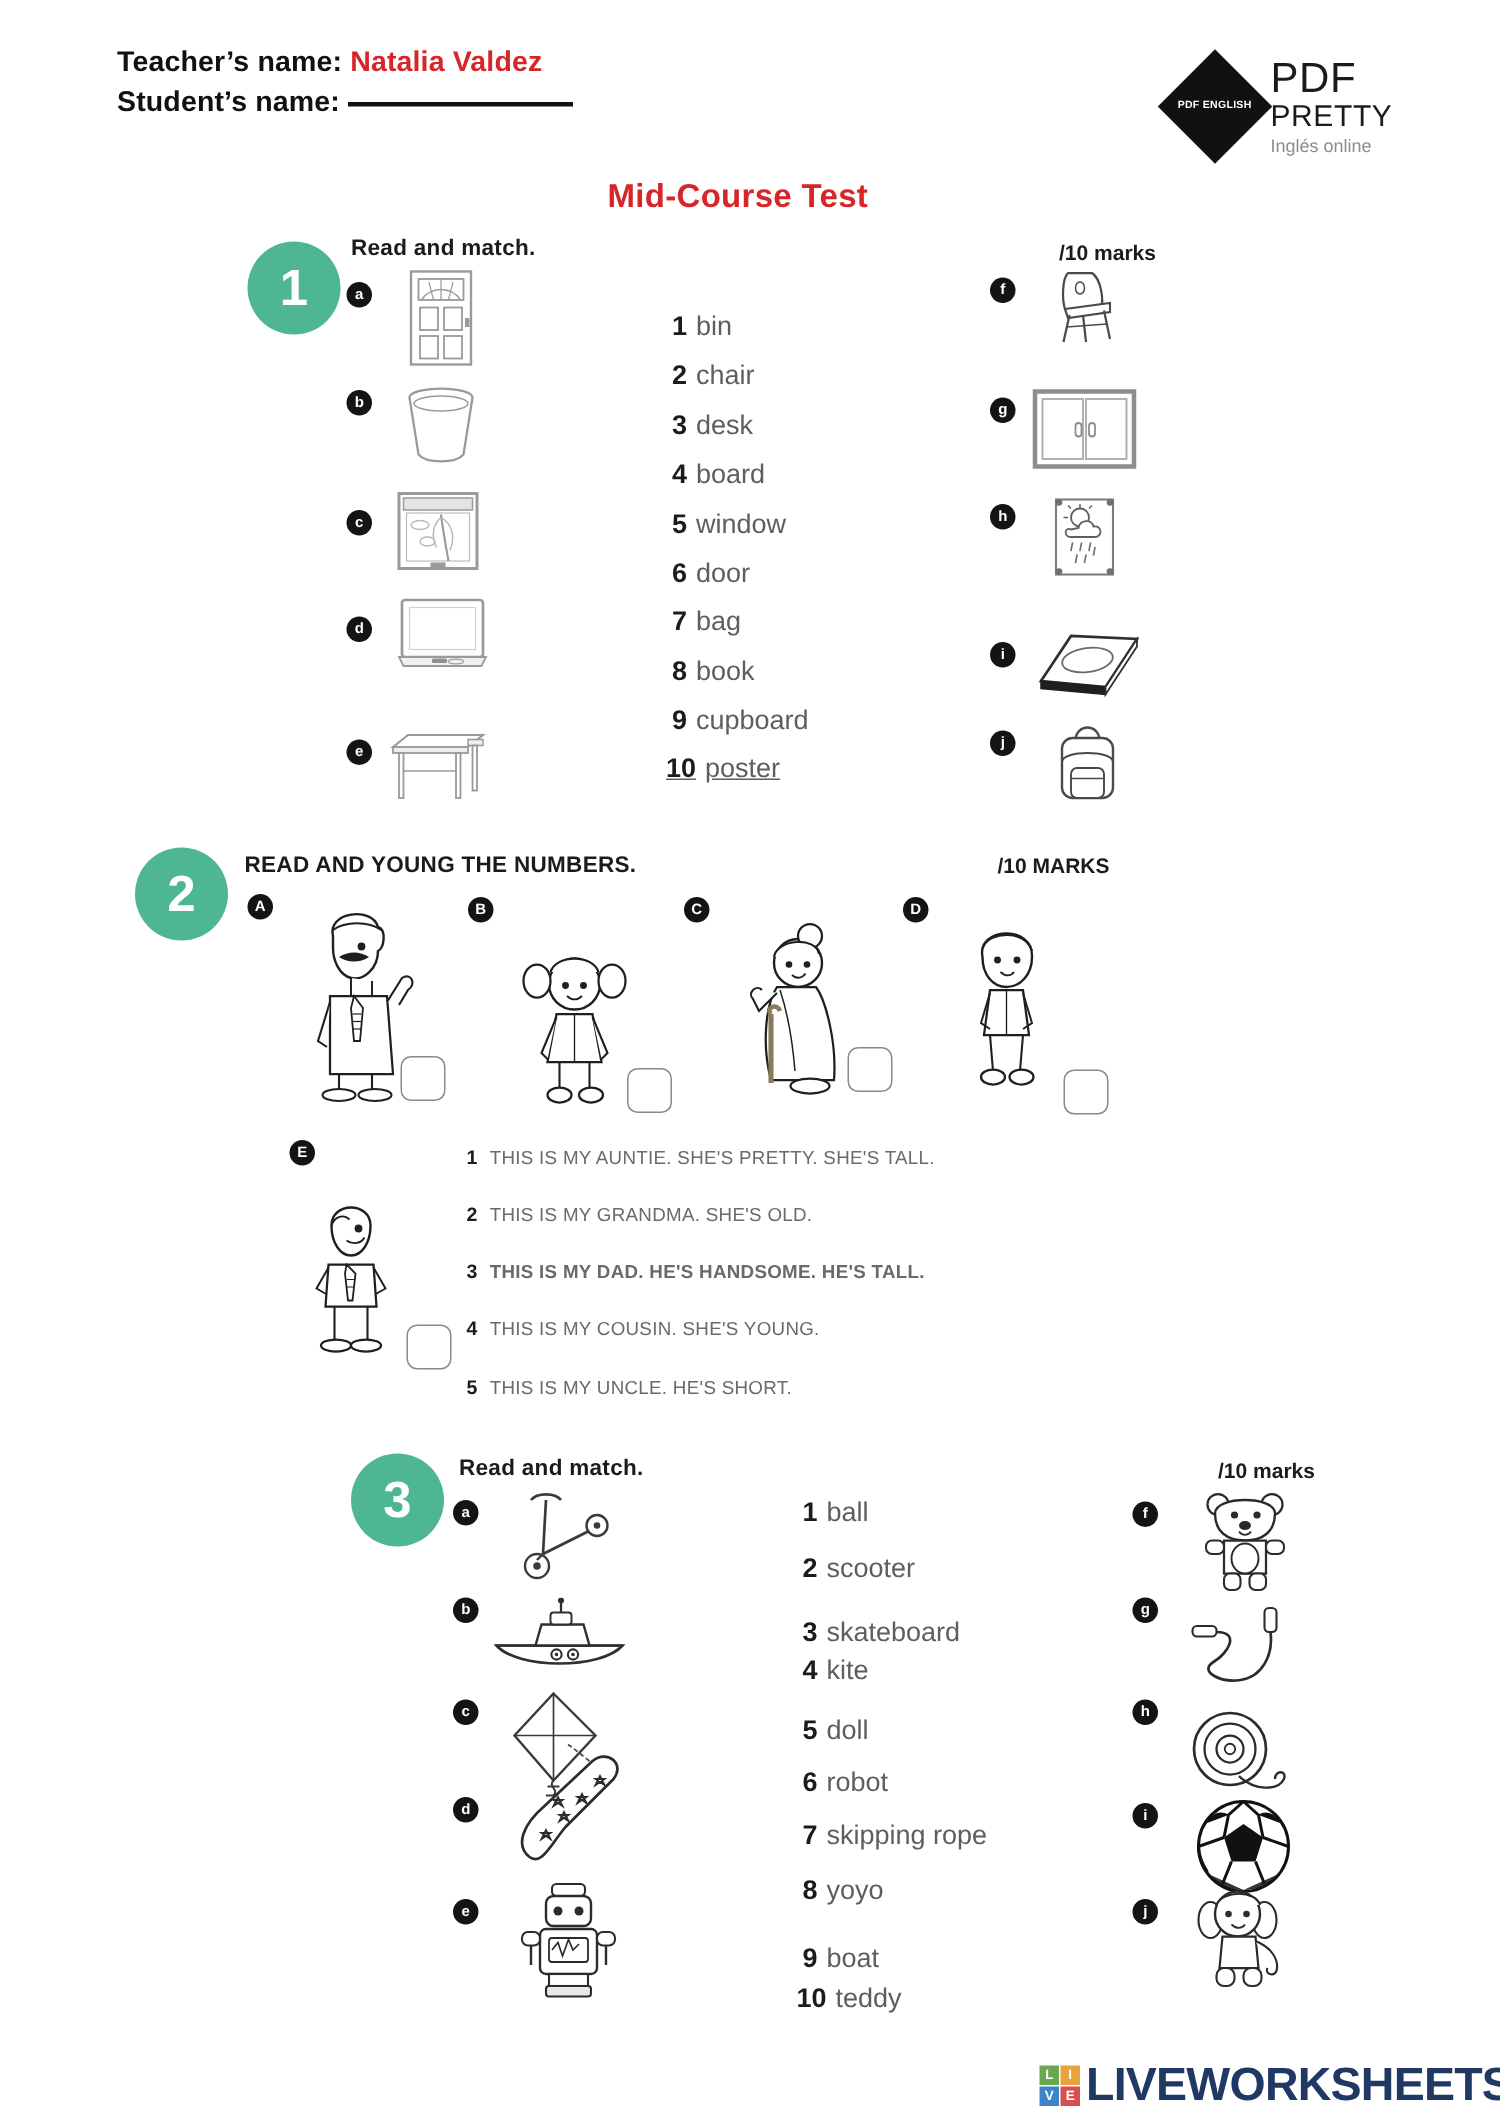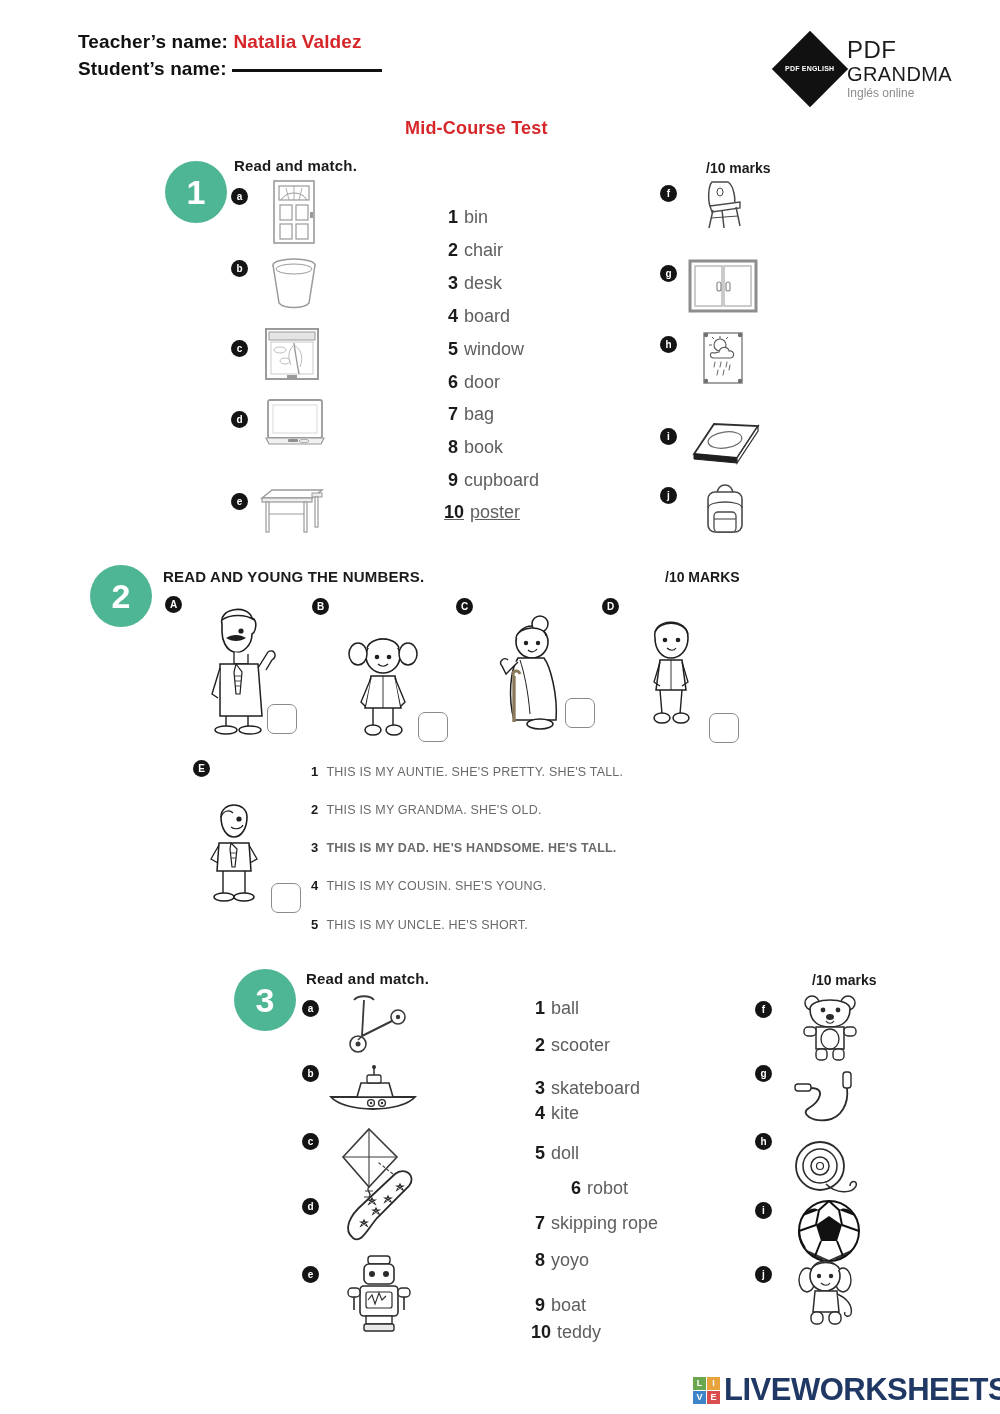--- a/index.html
+++ b/index.html
@@ -24,27 +24,27 @@
   .logo { position: absolute; left: 783px; top: 38px; display: flex; align-items: center; gap: 10px; }
   .logo-diamond {
     width: 54px; height: 54px; background: #111; transform: rotate(45deg);
     display: flex; align-items: center; justify-content: center;
   }
   .logo-diamond span {
     transform: rotate(-45deg); color: #fff; font-size: 7px; font-weight: bold;
     text-align: center; line-height: 8px; letter-spacing: .2px;
   }
   .logo-text { line-height: 1; }
-  .logo-text .l1 { font-size: 24px; color: #1b1b1b; letter-spacing: .4px; }
+  .logo-text .l1 { font-size: 28px; color: #1b1b1b; letter-spacing: .4px; }
   .logo-text .l2 { font-size: 20px; color: #1b1b1b; letter-spacing: .4px; margin-top: 2px; }
   .logo-text .l3 { font-size: 12px; color: #8c8c8c; margin-top: 3px; }
 
   .test-title {
     position: absolute; left: 405px; top: 118px;
-    font-size: 18px; font-weight: bold; color: #d6262a; letter-spacing: .2px;
+    font-size: 22px; font-weight: bold; color: #d6262a; letter-spacing: .2px;
   }
   .circle-num {
     position: absolute; width: 62px; height: 62px; border-radius: 50%;
     background: #4fb695; color: #fff; font-size: 34px; font-weight: bold;
     display: flex; align-items: center; justify-content: center;
   }
   .ex-title { position: absolute; font-size: 15px; font-weight: bold; color: #1b1b1b; letter-spacing: .2px; }
   .marks { position: absolute; font-size: 14px; font-weight: bold; color: #1b1b1b; }
 
   
@@ -90,21 +90,21 @@
     <span class="hdr-blank"></span>
   </div>
 </div>
 
 <div class="logo">
   <div class="logo-diamond">
     <span>PDF ENGLISH</span>
   </div>
   <div class="logo-text">
     <div class="l1">PDF</div>
-    <div class="l2">GRANDMA</div>
+    <div class="l2">PRETTY</div>
     <div class="l3">Inglés online</div>
   </div>
 </div>
 
 <div class="test-title">Mid-Course Test</div>
 
 <div class="circle-num" style="left:165px; top:161px;">1</div>
 <div class="ex-title" style="left:234px; top:157px;">Read and match.</div>
 <div class="marks" style="left:706px; top:160px;">/10 marks</div>
 
@@ -450,21 +450,21 @@
     <rect x="22" y="64" width="26" height="8" fill="#fff" stroke="#2b2b2b" stroke-width="1.4"></rect>
     <rect x="20" y="72" width="30" height="7" rx="2" fill="#e8e8e8" stroke="#2b2b2b" stroke-width="1.4"></rect>
   </svg>
 </div>
 
 <div class="word" style="left:535px; top:998px;text-align:right;"><b>1</b><span>ball</span></div>
 <div class="word" style="left:535px; top:1035px;"><b>2</b><span>scooter</span></div>
 <div class="word" style="left:535px; top:1078px;"><b>3</b><span>skateboard</span></div>
 <div class="word" style="left:535px; top:1103px;"><b>4</b><span>kite</span></div>
 <div class="word" style="left:535px; top:1143px;"><b>5</b><span>doll</span></div>
-<div class="word" style="left:535px; top:1178px;margin-left:36px;"><b>6</b><span>robot</span></div>
+<div class="word" style="left:535px; top:1178px;"><b>6</b><span>robot</span></div>
 <div class="word" style="left:535px; top:1213px;"><b>7</b><span>skipping rope</span></div>
 <div class="word" style="left:535px; top:1250px;"><b>8</b><span>yoyo</span></div>
 <div class="word" style="left:535px; top:1295px;"><b>9</b><span>boat</span></div>
 <div class="word" style="left:531px; top:1322px;"><b>10</b><span>teddy</span></div>
 
 <div class="bullet" style="left:755px; top:1001px;">f</div>
 <div class="bullet" style="left:755px; top:1065px;">g</div>
 <div class="bullet" style="left:755px; top:1133px;">h</div>
 <div class="bullet" style="left:755px; top:1202px;">i</div>
 <div class="bullet" style="left:755px; top:1266px;">j</div>

